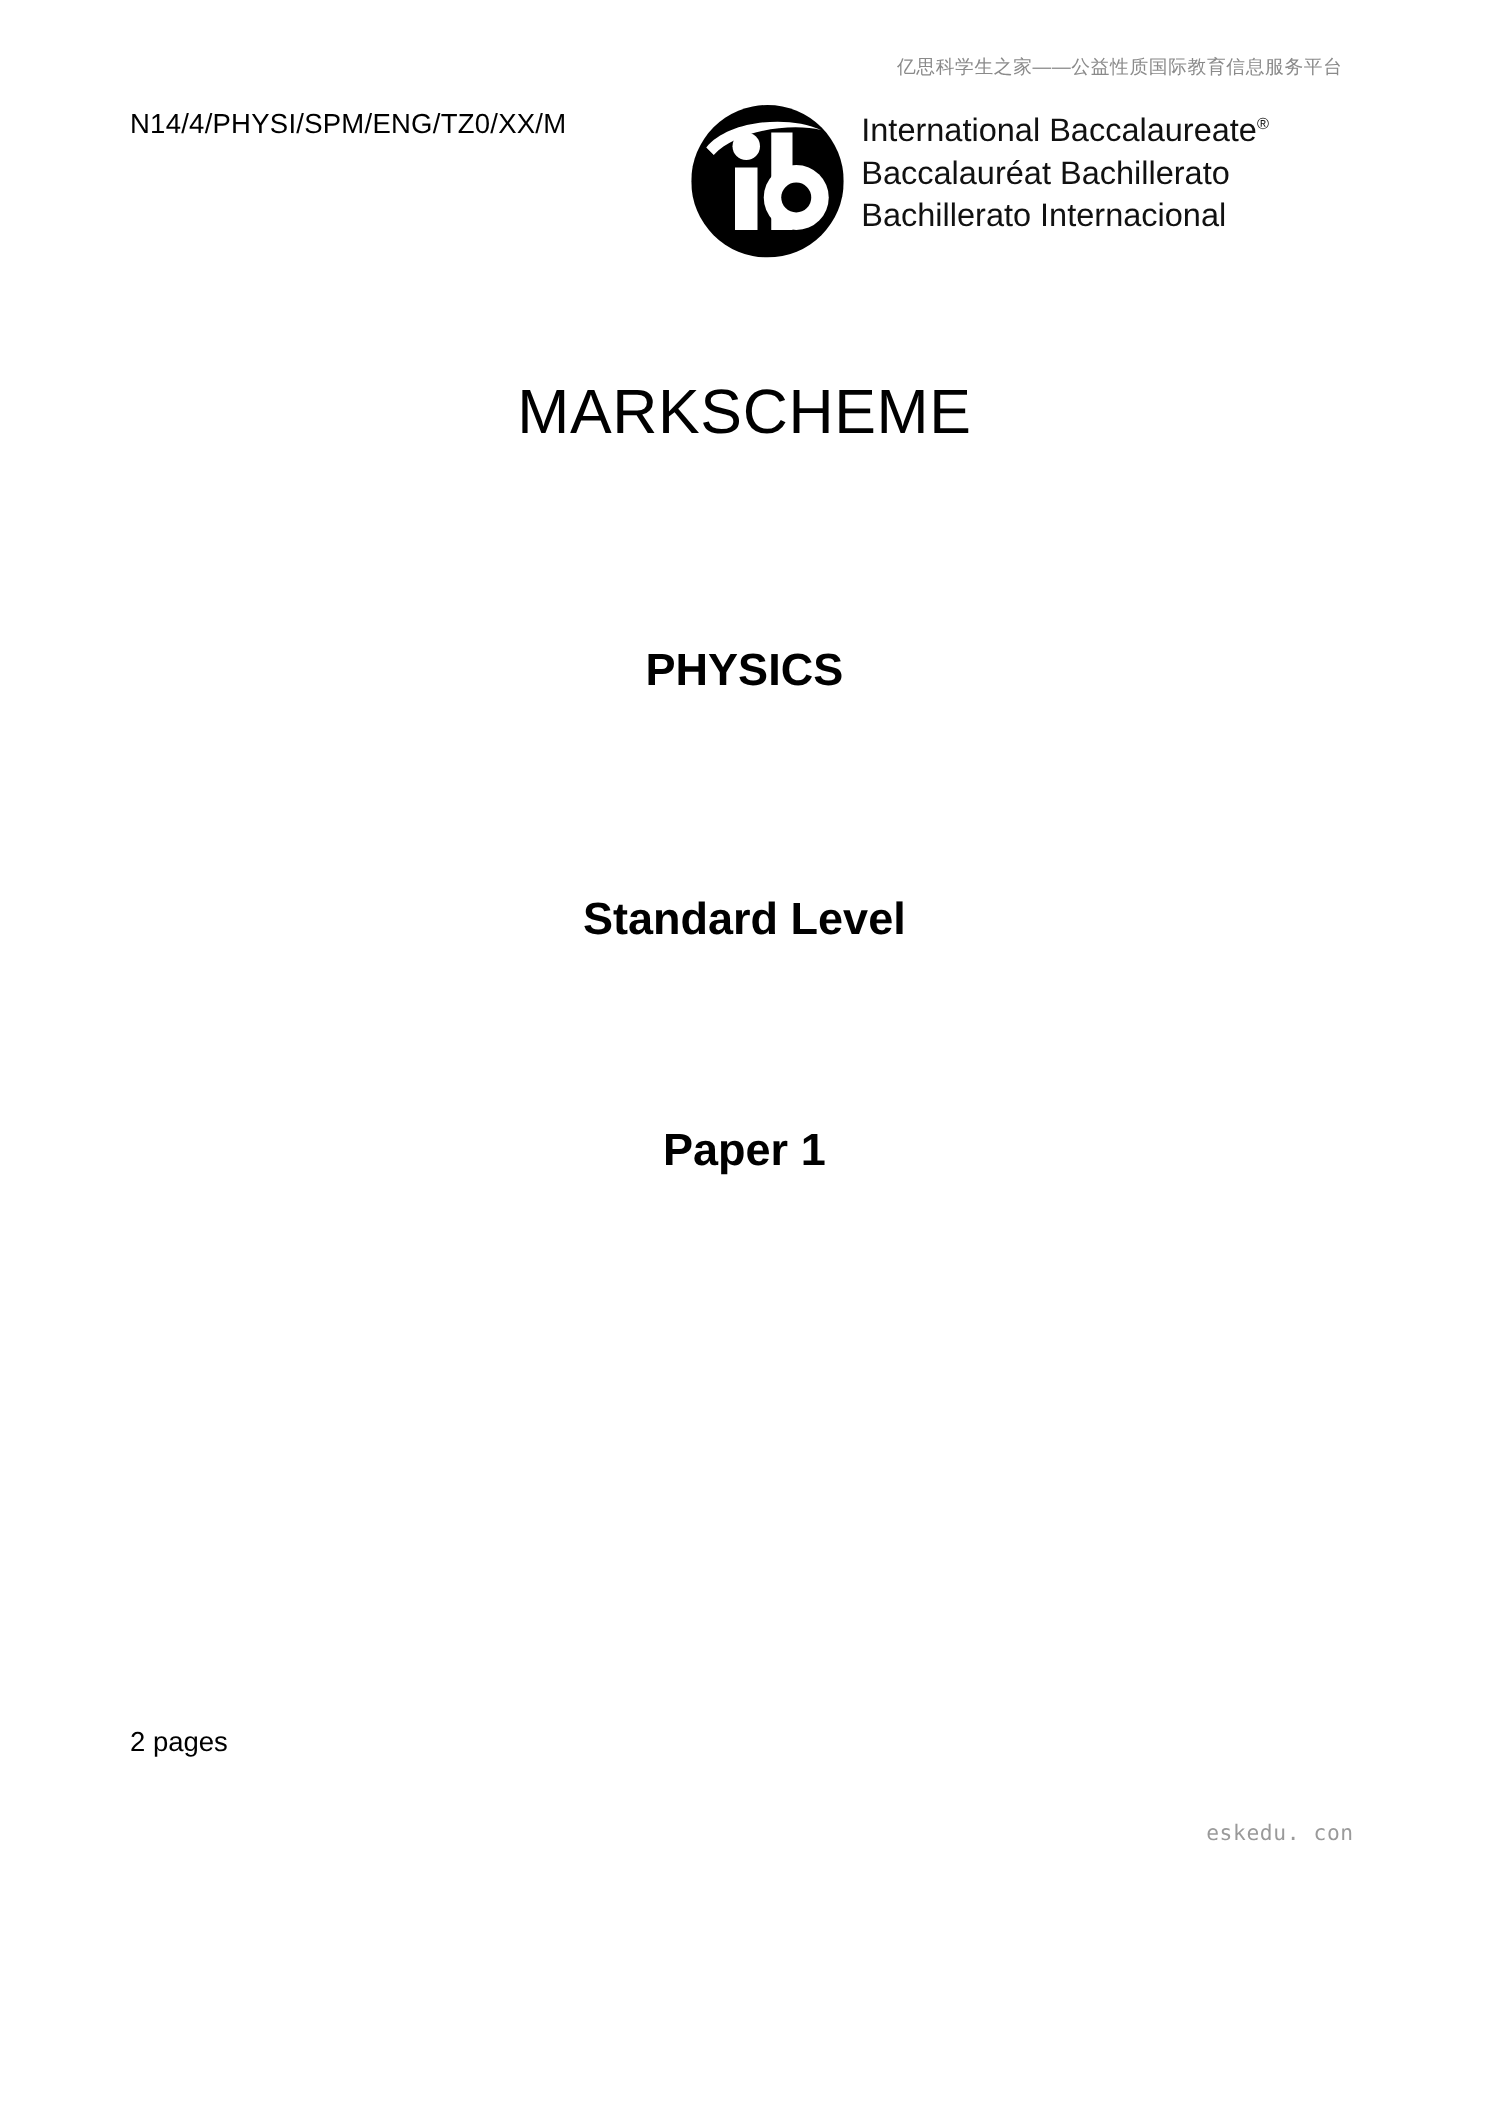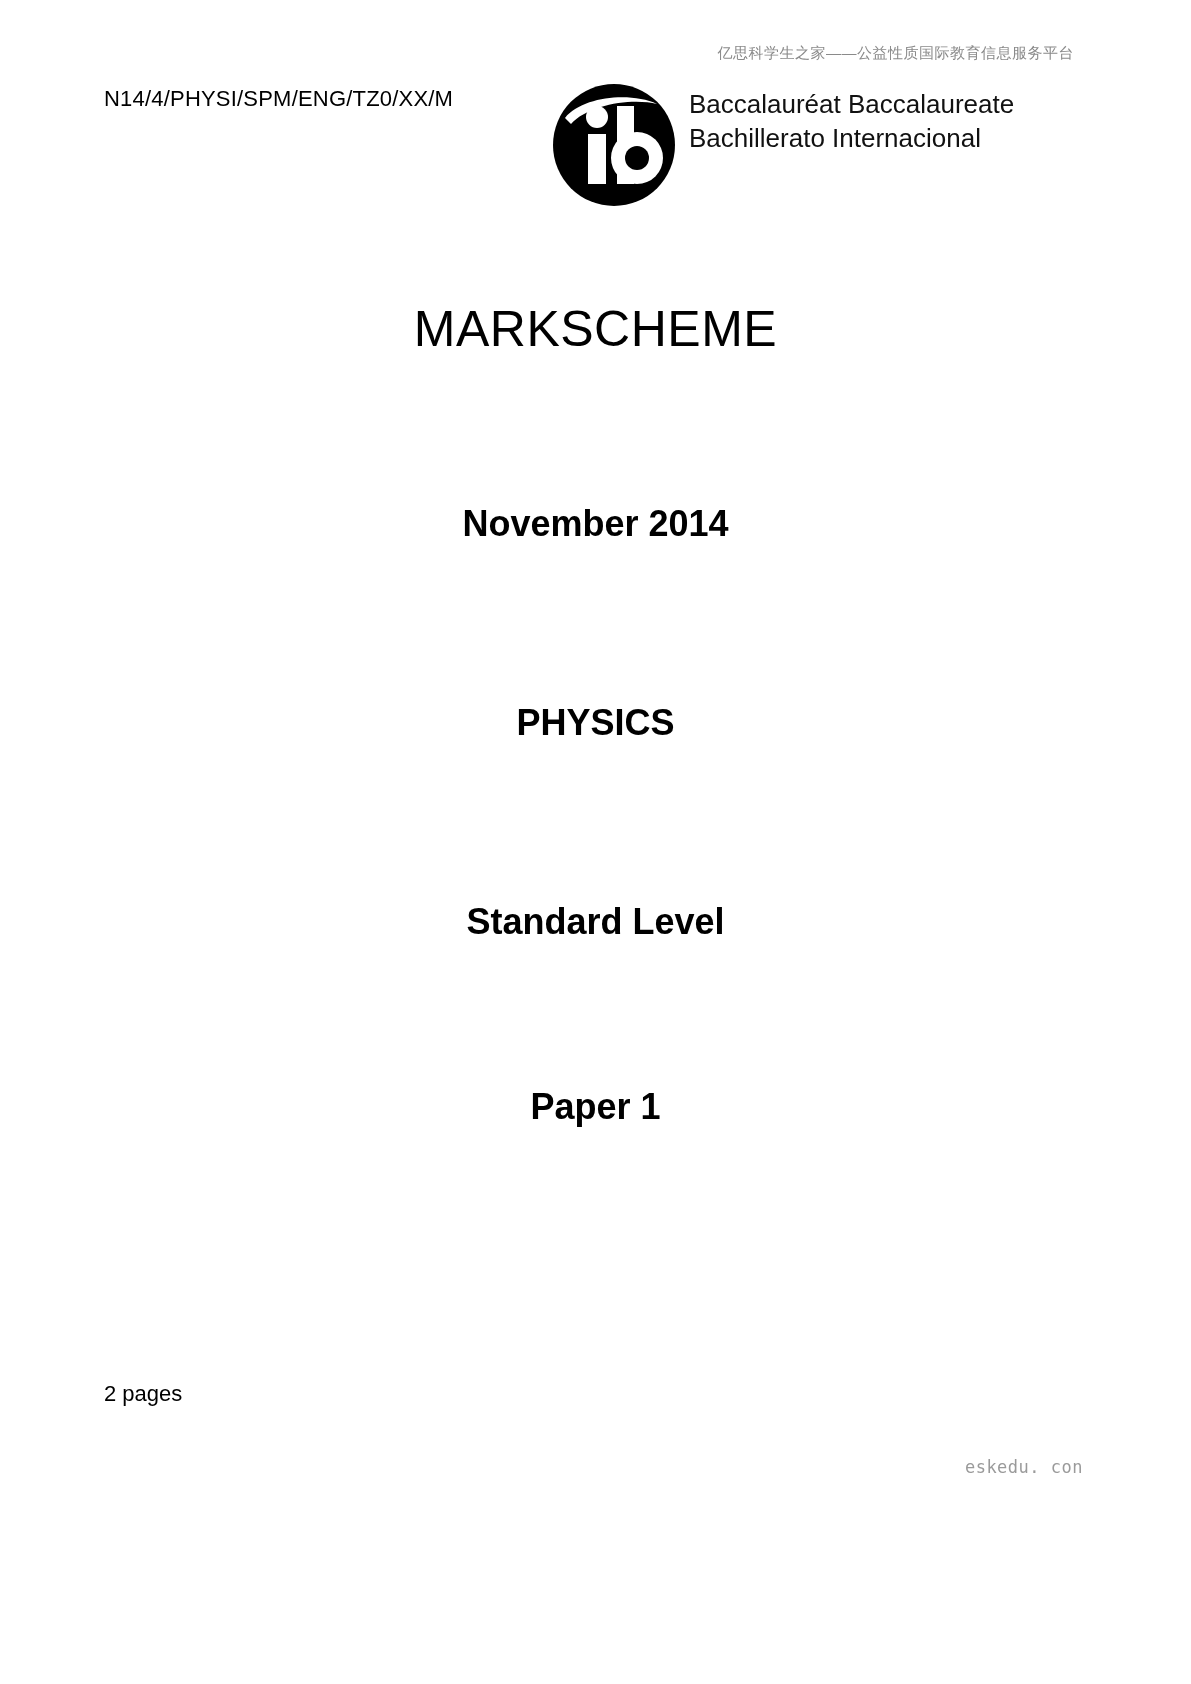--- a/index.html
+++ b/index.html
@@ -141,28 +141,28 @@
     <svg class="ib-mark" viewBox="0 0 122 122" xmlns="http://www.w3.org/2000/svg">
       <circle cx="61" cy="61" r="61" fill="#000000"></circle>
       <path d="M12 34 C 30 12, 78 8, 104 20 C 80 14, 36 20, 18 40 Z" fill="#ffffff"></path>
       <circle cx="44" cy="33" r="11" fill="#ffffff"></circle>
       <rect x="35" y="50" width="18" height="50" fill="#ffffff"></rect>
       <rect x="64" y="22" width="17" height="78" fill="#ffffff"></rect>
       <circle cx="84" cy="74" r="26" fill="#ffffff"></circle>
       <circle cx="84" cy="74" r="12" fill="#000000"></circle>
     </svg>
     <div class="ib-text">
-      <div>Baccalauréat Baccalaureate</div>
+      <div><span>International Baccalaureate</span><span class="reg">®</span></div>
+      <div>Baccalauréat Bachillerato</div>
       <div>Bachillerato Internacional</div>
     </div>
   </div>
 
   <div class="title-stack">
     <div class="t-markscheme">MARKSCHEME</div>
-    <div class="t-date">November 2014</div>
     <div class="t-subject">PHYSICS</div>
     <div class="t-level">Standard Level</div>
     <div class="t-paper">Paper 1</div>
   </div>
 
   <div class="page-count">2 pages</div>
 
   <div class="bottom-watermark">eskedu. con</div>
 
 </div>

